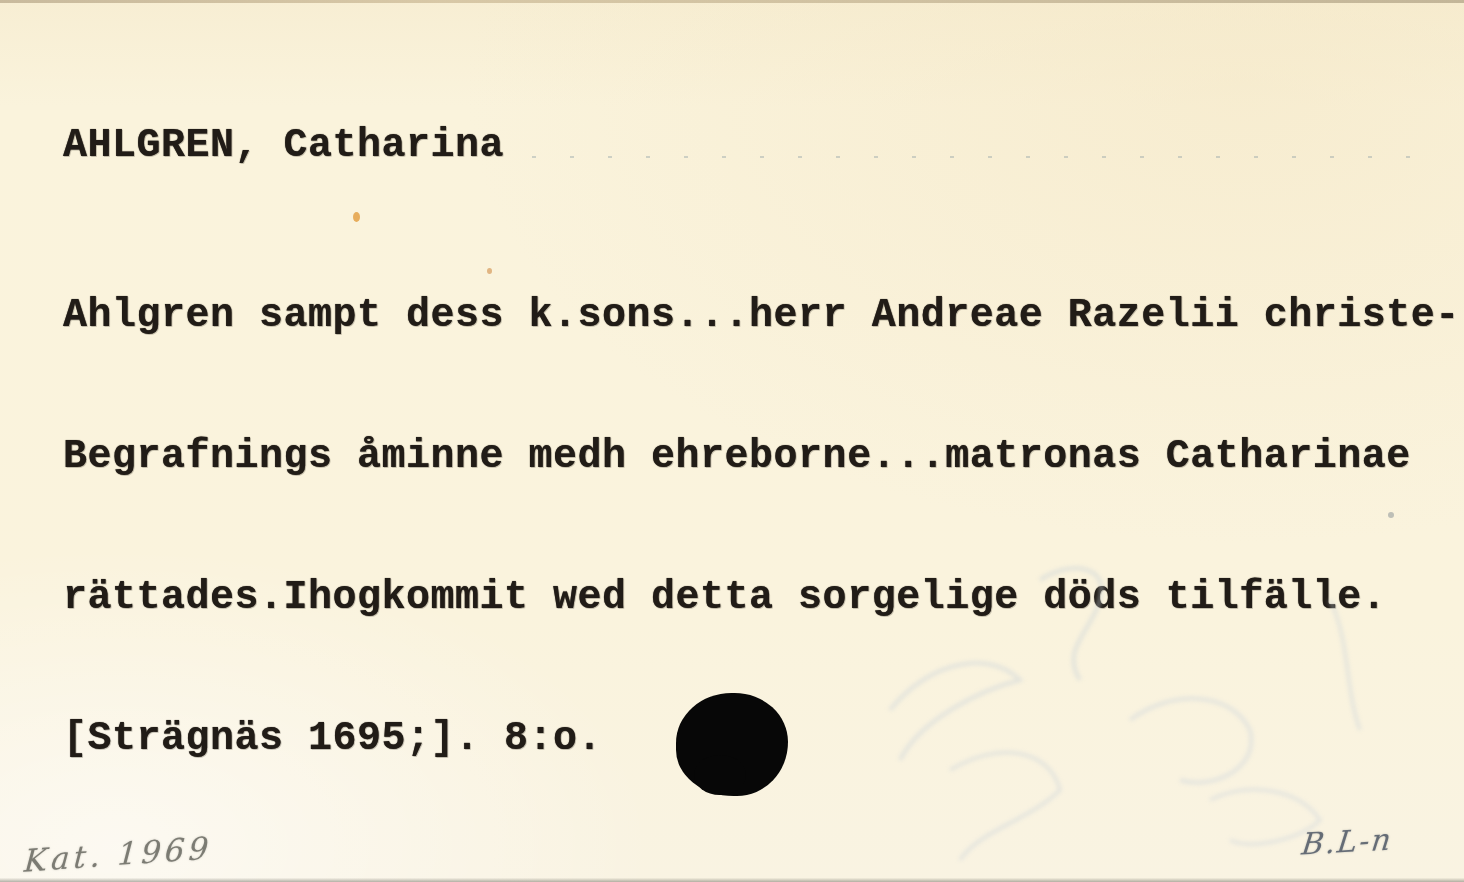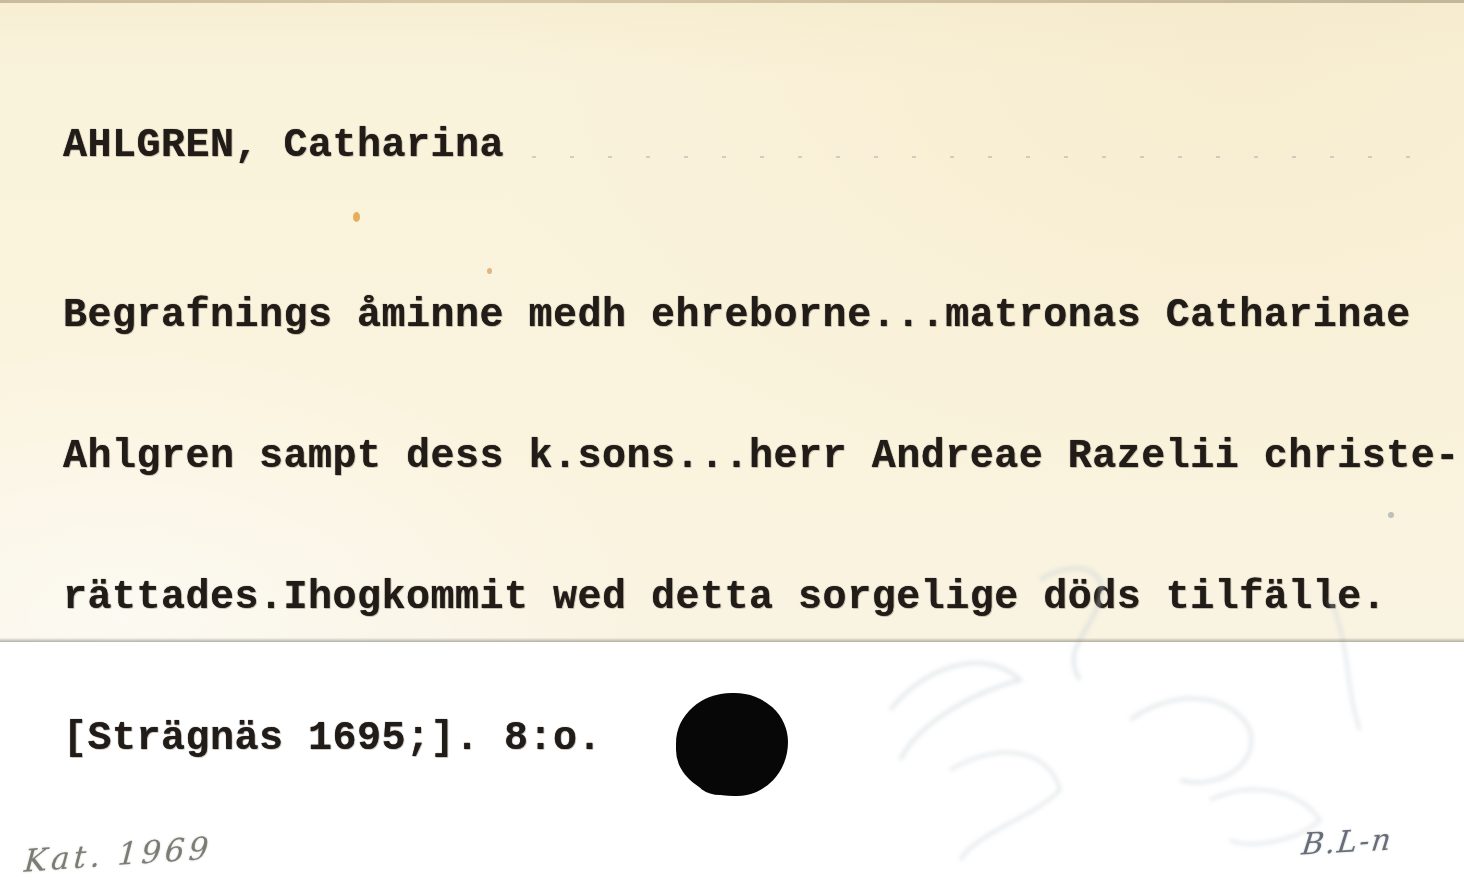--- a/index.html
+++ b/index.html
@@ -7,21 +7,21 @@
     padding: 0;
     width: 1464px;
     height: 882px;
     overflow: hidden;
     font-family: "Liberation Mono", "DejaVu Sans Mono", monospace;
   }
 
   .card {
     position: relative;
     width: 1464px;
-    height: 642px;
+    height: 882px;
     background:
       radial-gradient(ellipse 900px 500px at 8% 96%, rgba(255,255,255,0.55), rgba(255,255,255,0) 60%),
       radial-gradient(ellipse 1200px 700px at 85% 10%, rgba(244,230,196,0.5), rgba(244,230,196,0) 65%),
       linear-gradient(180deg, #f7eed3 0%, #faf3dc 12%, #faf3dd 70%, #f9f3e2 100%);
     text-decoration: underline;
   }
 
   .top-edge {
     position: absolute;
     top: 0; left: 0; right: 0;
@@ -163,22 +163,22 @@
 
 <div class="card">
 
   <div class="top-edge"></div>
 
   <div class="typewritten heading">AHLGREN, Catharina</div>
 
   <div class="dotted-rule"></div>
 
   <div class="typewritten body-block">
+    <div class="body-line">Ahlgren sampt dess k.sons...herr Andreae Razelii christe-</div>
     <div class="body-line">Begrafnings åminne medh ehreborne...matronas Catharinae</div>
-    <div class="body-line">Ahlgren sampt dess k.sons...herr Andreae Razelii christe-</div>
     <div class="body-line">rättades.Ihogkommit wed detta sorgelige döds tilfälle.</div>
     <div class="body-line">[Strägnäs 1695;]. 8:o.</div>
   </div>
 
   <svg class="ghost" width="560" height="330" viewBox="0 0 560 330" fill="none">
     <path d="M210 40 C 240 20, 280 25, 270 60 C 262 90, 230 110, 250 140" stroke="#c9d2d8" stroke-width="4" fill="none"></path>
     <path d="M60 170 C 100 120, 160 110, 190 140 C 150 150, 90 180, 70 220" stroke="#ccd4da" stroke-width="4" fill="none"></path>
     <path d="M120 230 C 170 200, 220 210, 230 250 C 200 280, 150 290, 130 320" stroke="#ccd4da" stroke-width="3.5" fill="none"></path>
     <path d="M300 180 C 340 150, 400 150, 420 190 C 430 230, 380 250, 350 240" stroke="#cfd6dc" stroke-width="4" fill="none"></path>
     <path d="M380 260 C 420 240, 470 250, 490 280 C 470 300, 420 310, 400 300" stroke="#cfd6dc" stroke-width="3.5" fill="none"></path>

